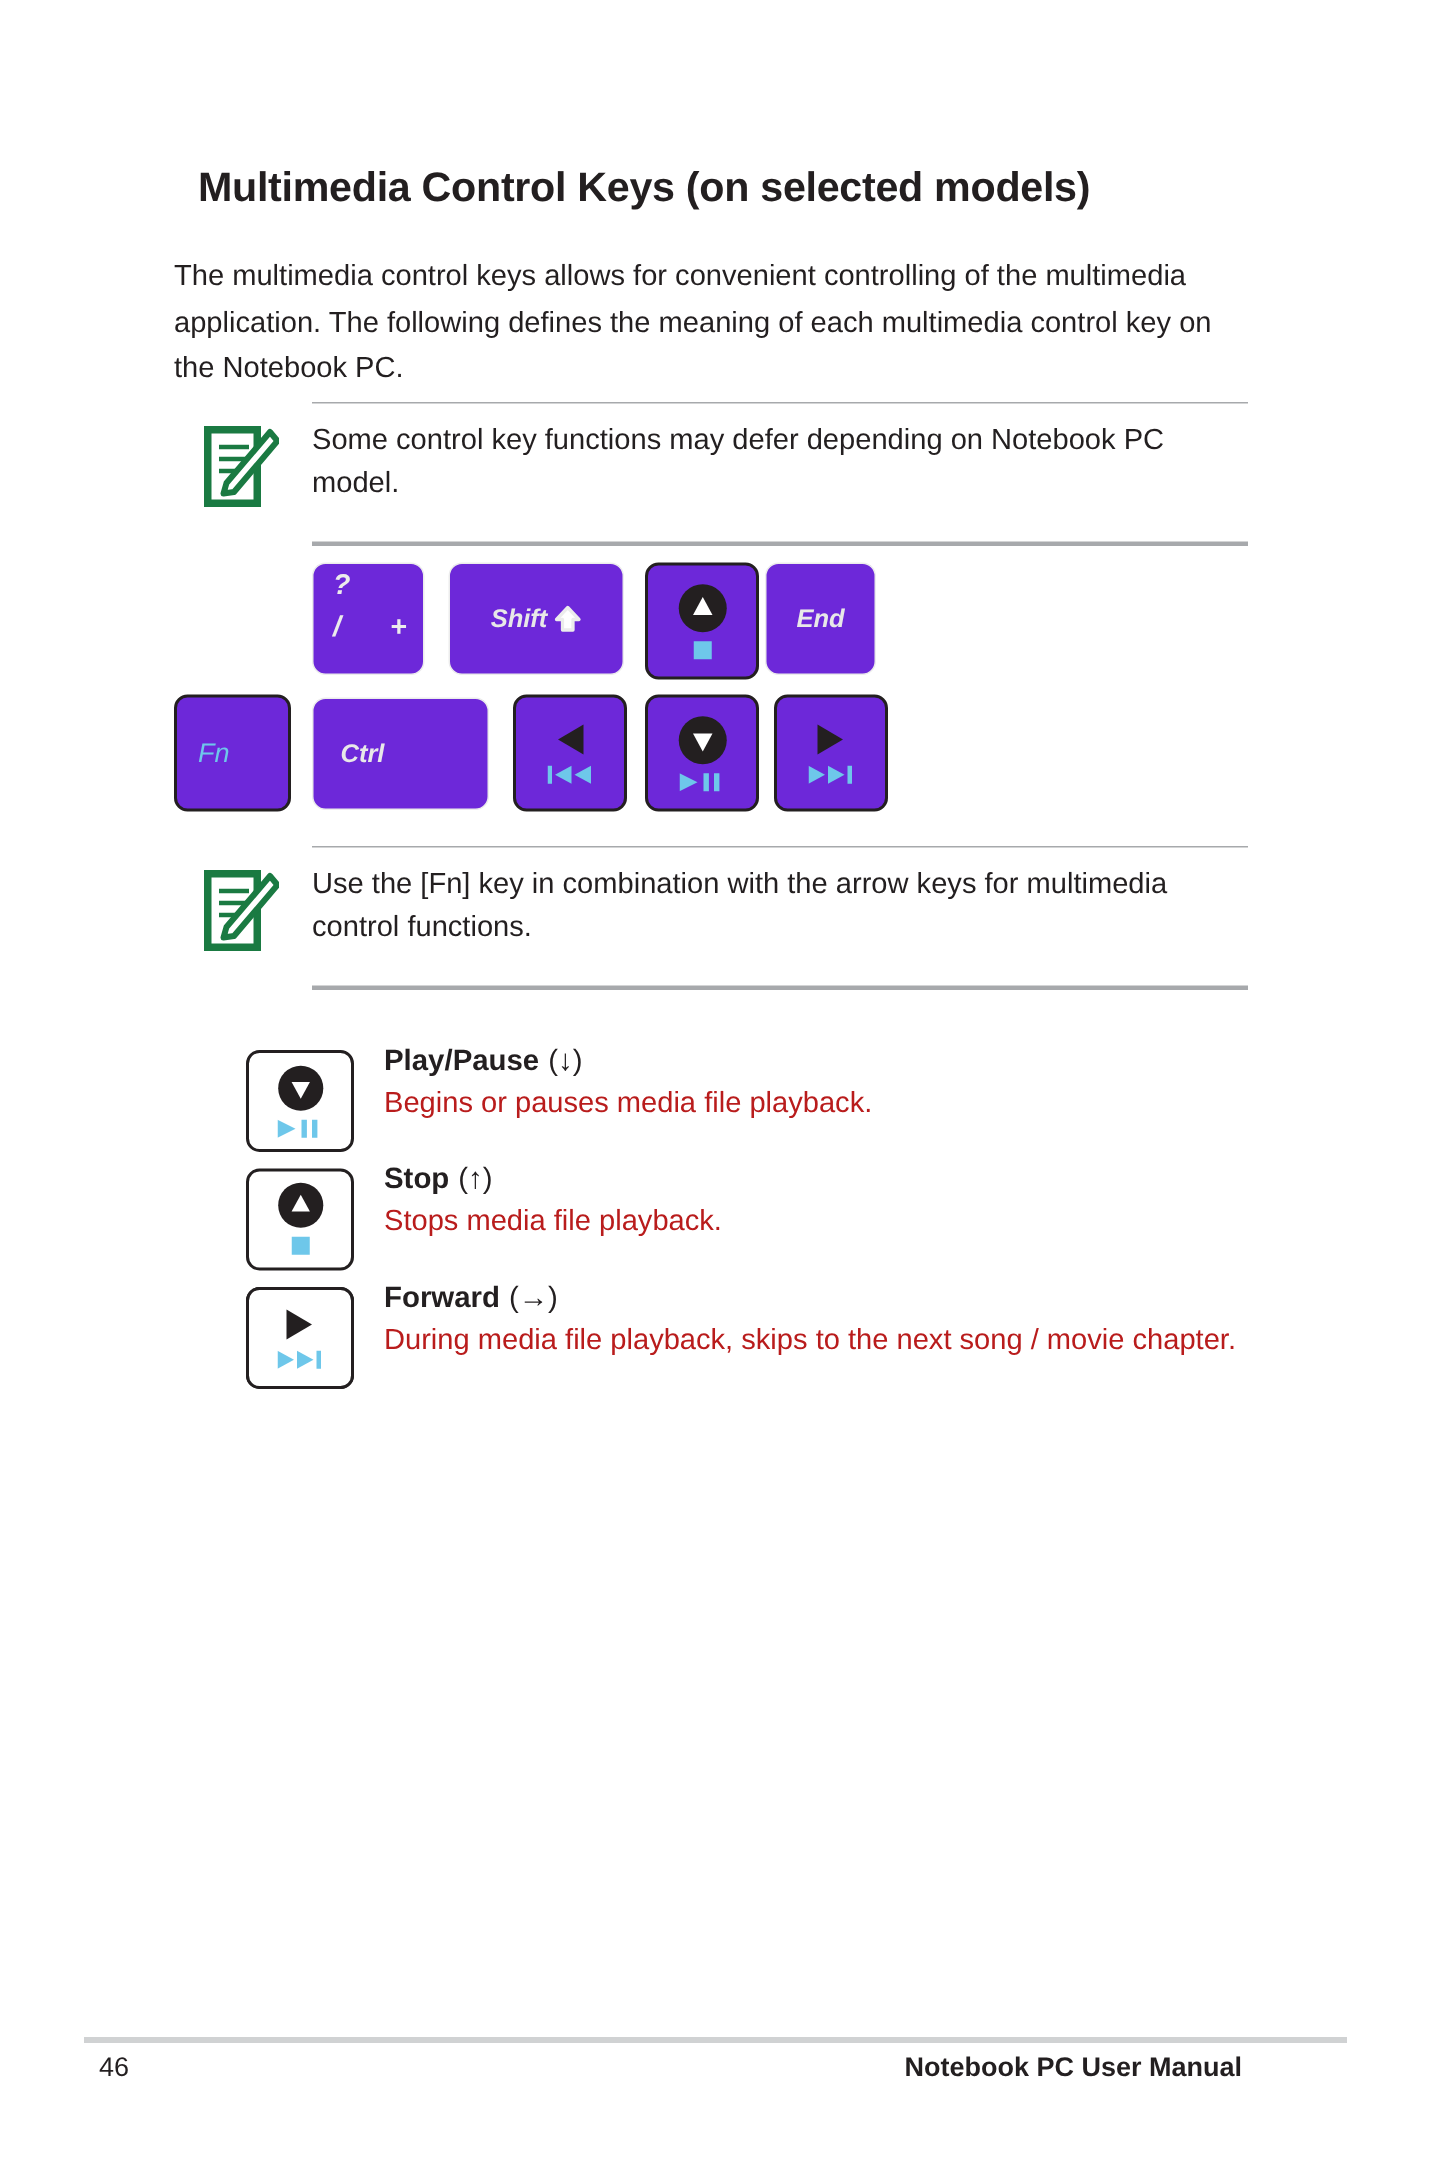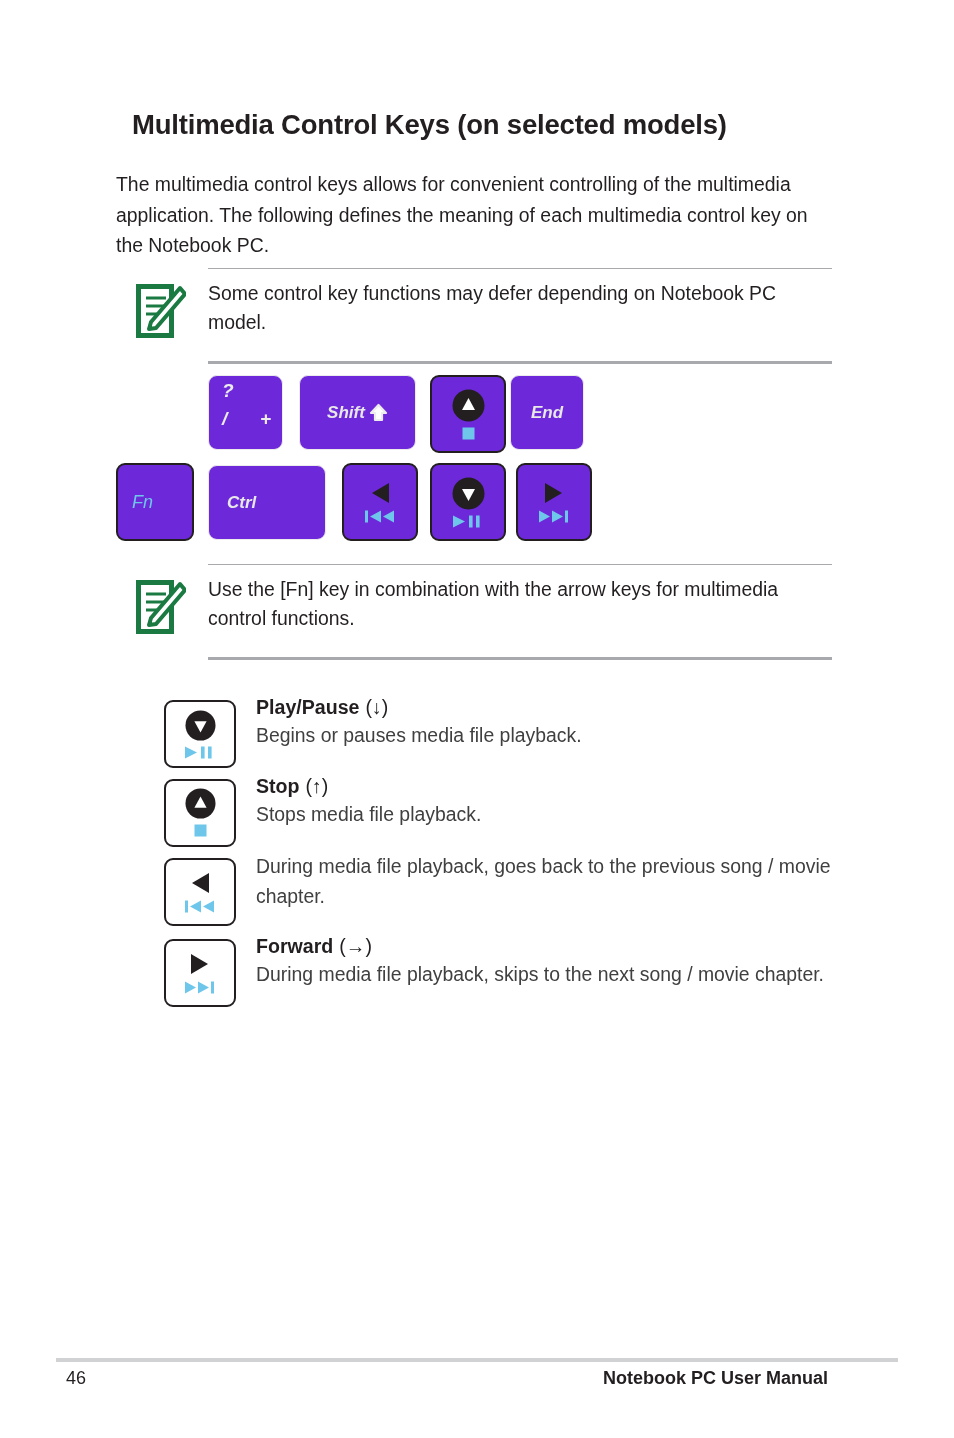--- a/index.html
+++ b/index.html
@@ -167,21 +167,21 @@
   }
   .desc-title {
     font-size: 19.6px;
     line-height: 27px;
     color: #231f20;
   }
   .desc-title b { font-weight: bold; }
   .desc-text {
     font-size: 19.4px;
     line-height: 29.5px;
-    color: #404040;
+    color: #b91c1c;
     width: 585px;
   }
 
   
   .footer-rule {
     position: absolute;
     left: 56px;
     top: 1358px;
     width: 842px;
     height: 4px;
@@ -415,21 +415,20 @@
           <span class="secondary">
             <svg width="30" height="13" viewBox="0 0 30 13" aria-hidden="true">
               <rect x="0" y="0.5" width="3" height="12" fill="#6ec7ea"></rect>
               <polygon points="16,0.5 16,12.5 5,6.5" fill="#6ec7ea"></polygon>
               <polygon points="29,0.5 29,12.5 18,6.5" fill="#6ec7ea"></polygon>
             </svg>
           </span>
         </div>
       </div>
       <div class="desc-body">
-        <div class="desc-text">During media file playback, goes back to the previous song / movie chapter.</div>
       </div>
     </div>
 
     <div class="desc-item" style="margin-top:22px;">
       <div class="desc-key">
         <div class="glyph-stack">
           <span class="primary">
             <svg width="22" height="24" viewBox="0 0 22 24" aria-hidden="true">
               <polygon points="2,2 2,22 19,12" fill="#231f20"></polygon>
             </svg>

